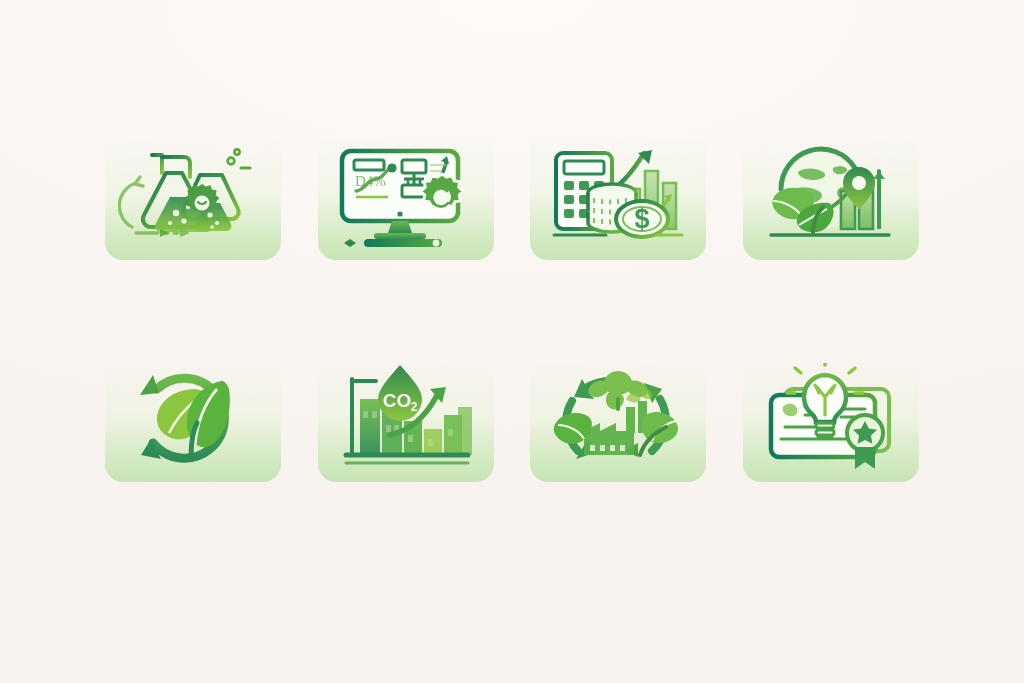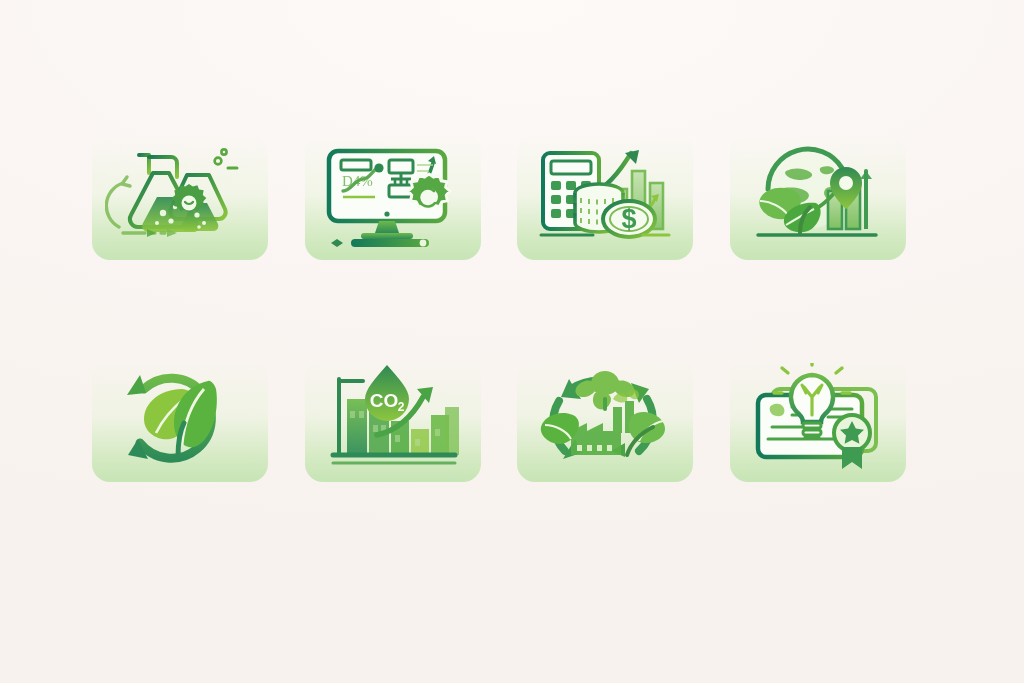--- a/index.html
+++ b/index.html
@@ -30,21 +30,21 @@
     width:292px; height:2px; margin:22px auto 0;
     background:linear-gradient(90deg,rgba(140,195,120,0) 0%,#8cc378 18%,#7cbb68 50%,#8cc378 82%,rgba(140,195,120,0) 100%);
     border-radius:2px;
   }
 
   .grid {
     margin:26px auto 0; width:840px;
     display:grid; grid-template-columns:repeat(4,1fr);
     row-gap:18px; column-gap:10px;
   }
-  .card { display:flex; flex-direction:column; }
+  .card { display:flex; flex-direction:column; align-items:center; }
 
   .tile {
     width:176px; height:126px; border-radius:18px;
     position:relative; overflow:hidden;
     display:flex; align-items:center; justify-content:center;
     background:
       linear-gradient(180deg, rgba(240,247,232,0) 0%, rgba(229,243,214,0.45) 48%,
                       rgba(205,232,186,0.85) 82%, rgba(196,228,178,0.95) 100%);
   }
   .tile svg { position:relative; z-index:2; }

